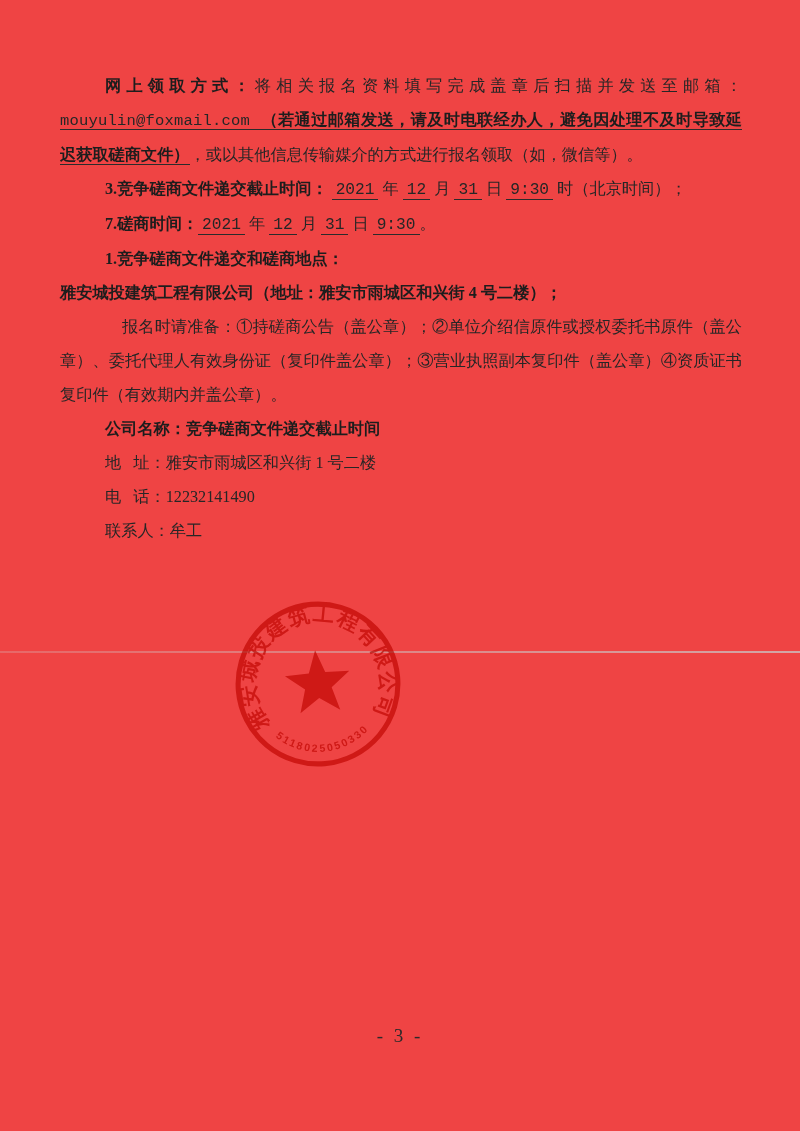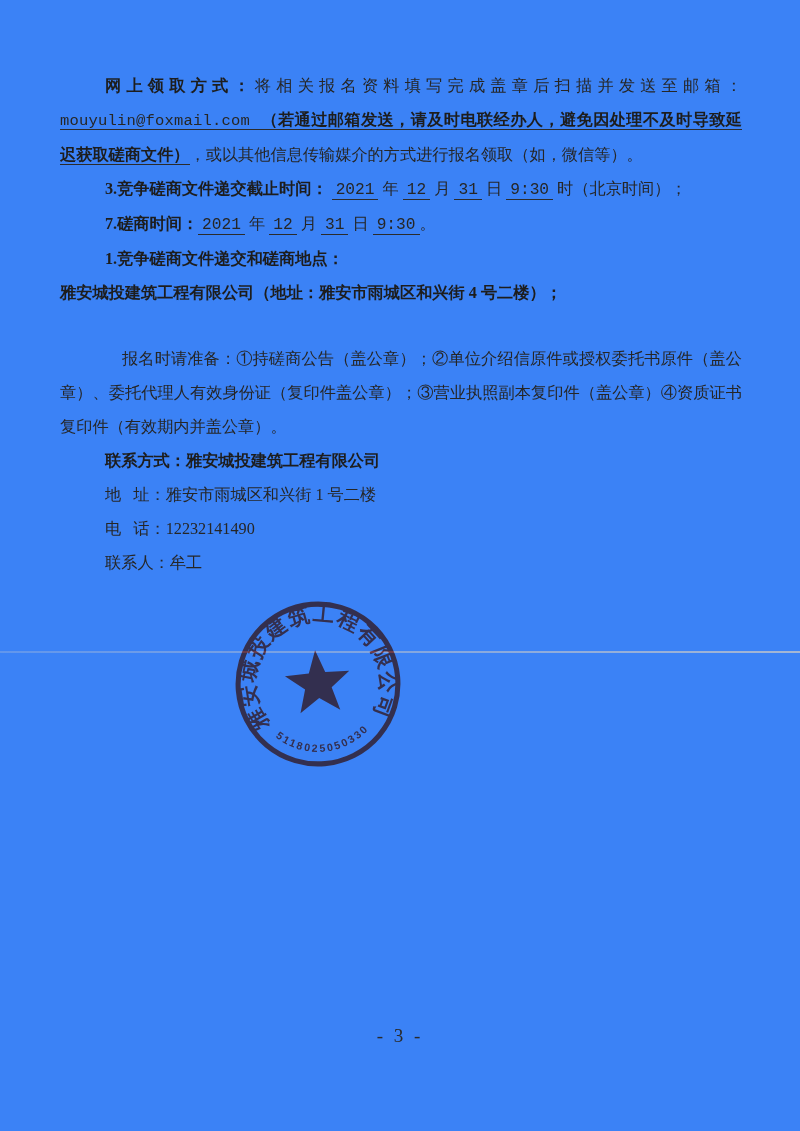--- a/index.html
+++ b/index.html
@@ -2,32 +2,32 @@
 <html><head>
 <meta charset="utf-8">
 <style>
   * { box-sizing: border-box; }
   html, body { margin: 0; padding: 0; background: #ffffff; }
   .page {
     position: relative;
     width: 800px;
     height: 1131px;
     margin: 0 auto;
-    background: #3b82f6;
+    background: #ef4444;
     overflow: hidden;
     font-family: "Liberation Serif", "DejaVu Serif", serif;
     font-size: 16.2px;
     line-height: 34px;
     color: #262626;
     padding: 69px 58px 0 60px;
     text-align: justify;
   }
   .para { margin: 0; }
   .ind-std  { text-indent: 45px; }
-  .ind-prep { text-indent: 62px; margin-top: 32px; }
+  .ind-prep { text-indent: 62px; }
   .b { font-weight: bold; color: #1d1d1d; }
   .mono {
     font-family: "Liberation Mono", "DejaVu Sans Mono", monospace;
     font-size: 15.5px;
     letter-spacing: 0.2px;
   }
   .u  { border-bottom: 1.6px solid #2b2b2b; }
   .uv { border-bottom: 1.6px solid #2b2b2b; padding: 0 4px; font-family: Liberation Mono, monospace; }
   .note-gap { margin-left: 11px; }
   .keep { white-space: pre-wrap; }
@@ -84,21 +84,21 @@
 
   <p class="para ind-std b">1.竞争磋商文件递交和磋商地点：</p>
 
   <p class="para b">雅安城投建筑工程有限公司（地址：雅安市雨城区和兴街 4 号二楼）；</p>
 
 
   <p class="para ind-prep">报名时请准备：①持磋商公告（盖公章）；②单位介绍信原件或授权委托书原件（盖公章）、委托代理人有效身份证（复印件盖公章）；③营业执照副本复印件（盖公章）④资质证书复印件（有效期内并盖公章）。</p>
 
 
 
-  <p class="para ind-std b keep">联系方式：雅安城投建筑工程有限公司</p>
+  <p class="para ind-std b keep">公司名称：竞争磋商文件递交截止时间</p>
   <p class="para ind-std keep">地   址：雅安市雨城区和兴街 1 号二楼</p>
   <p class="para ind-std keep">电   话：12232141490</p>
   <p class="para ind-std keep">联系人：牟工</p>
 
   <div class="scan-line"></div>
 
   <svg class="seal" viewBox="0 0 200 200" aria-hidden="true">
     <g transform="rotate(-5 100 100)">
       <circle cx="100" cy="100" r="94" fill="none" stroke-width="6" stroke="#d9453a"></circle>
       <path id="sealTopArc" d="M 39.4 142.4 A 74 74 0 1 1 160.6 142.4" fill="none"></path>

